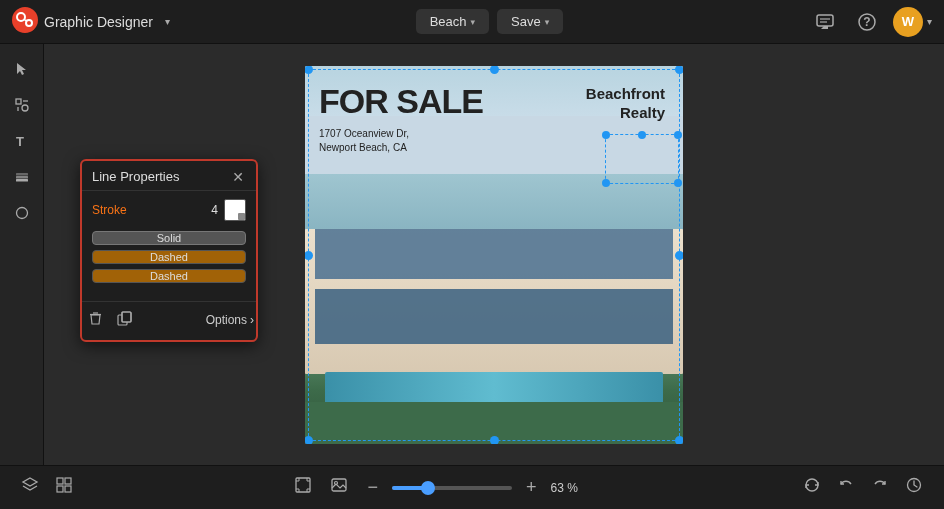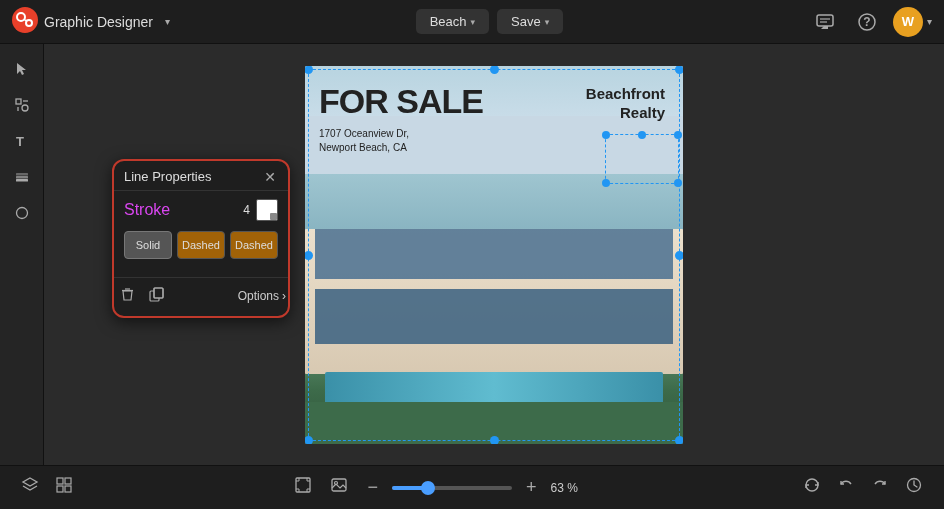--- a/index.html
+++ b/index.html
@@ -134,26 +134,26 @@
       display: flex;
       align-items: center;
       justify-content: center;
       position: relative;
       overflow: hidden;
     }
 
     
     .line-props-panel {
       position: absolute;
-      left: 68px;
+      left: 36px;
       top: 115px;
       width: 178px;
       background: #1e1e1e;
       border: 2px solid #c0392b;
-      border-radius: 12px;
+      border-radius: 6px;
       padding: 0;
       z-index: 10;
       box-shadow: 0 4px 16px rgba(0,0,0,0.6);
     }
     .panel-header {
       display: flex;
       align-items: center;
       justify-content: space-between;
       padding: 8px 10px 6px;
       border-bottom: 1px solid #333;
@@ -175,22 +175,22 @@
     .panel-body {
       padding: 8px 10px;
     }
     .stroke-row {
       display: flex;
       align-items: center;
       gap: 6px;
       margin-bottom: 10px;
     }
     .stroke-label {
-      color: #d946ef;
-      font-size: 16px;
+      color: #f97316;
+      font-size: 12px;
       flex: 1;
     }
     .stroke-value {
       color: #ddd;
       font-size: 12px;
       width: 20px;
       text-align: right;
     }
     .stroke-color-box {
       width: 22px;
@@ -208,20 +208,21 @@
       right: 0;
       width: 7px;
       height: 7px;
       background: #888;
       border-radius: 1px;
     }
     .line-style-row {
       display: flex;
       gap: 5px;
       margin-bottom: 10px;
+      flex-direction: column;
     }
     .style-btn {
       flex: 1;
       height: 28px;
       background: #a16207;
       border: 1px solid #555;
       border-radius: 4px;
       color: #ddd;
       font-size: 11px;
       cursor: pointer;

